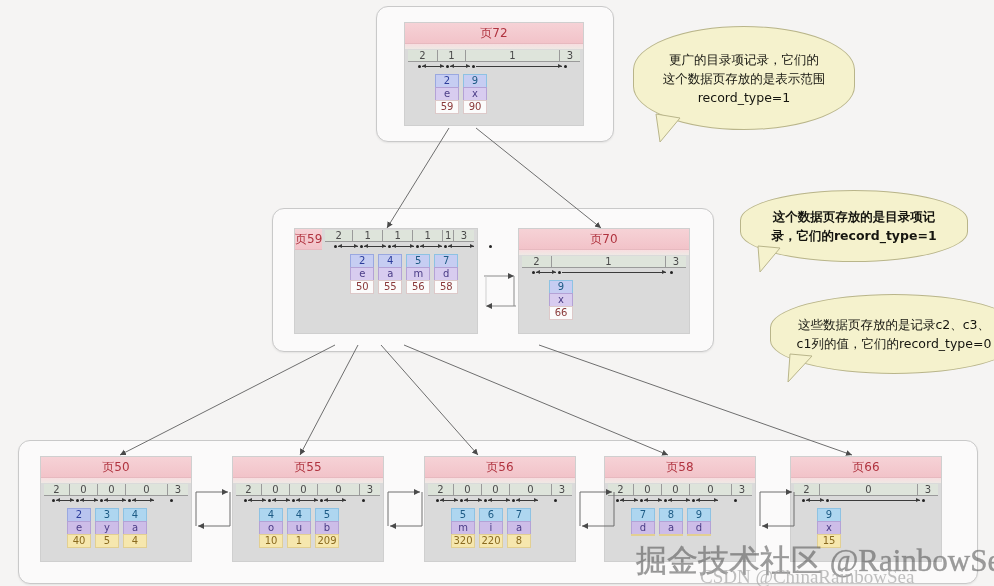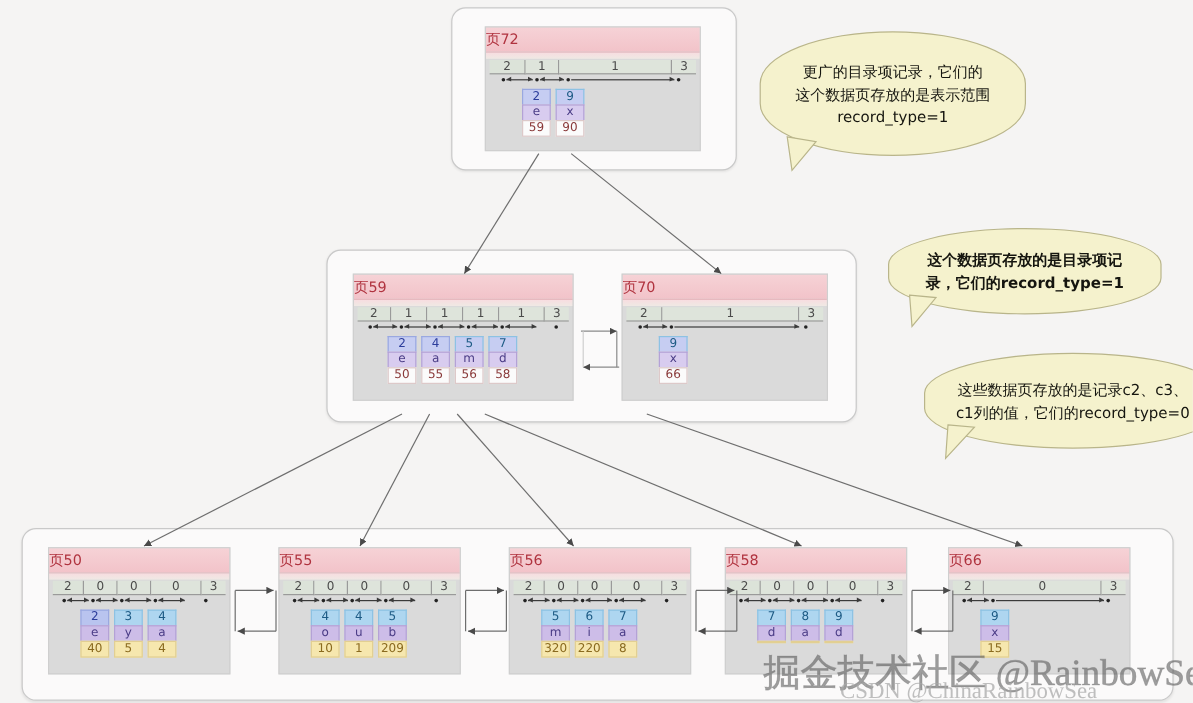--- a/index.html
+++ b/index.html
@@ -28,21 +28,21 @@
   .page{
     position:absolute;
     background:#dadada;
     border:1px solid #cfcfcf;
     box-sizing:border-box;
     z-index:3;
   }
   .page-title{
     background:linear-gradient(#f6d2d6,#f2c3c9);
     color:#b0333f;
-    text-align:left;
+    text-align:center;
     font-size:12px;
     line-height:20px;
     height:20px;
     border-bottom:1px solid #e7b9bf;
   }
   .page-sub{
     height:5px;
     background:linear-gradient(#f7dde0,#efe9e4);
   }
   .page-body{position:relative;flex:1;}
@@ -197,21 +197,21 @@
           <div class="c-a">9</div>
           <div class="c-b">x</div>
           <div class="c-c">90</div>
         </div>
       </div>
     </div>
   </div>
 
   <div class="group" style="left:272px;top:208px;width:440px;height:142px;"></div>
 
-  <div class="page" style="left:294px;top:228px;width:184px;height:106px;display:flex;flex-direction:column;">
+  <div class="page" style="left:294px;top:228px;width:184px;height:106px;display:flex;flex-direction:row;">
     <div class="page-title">页59</div>
     <div class="page-sub"></div>
     <div class="page-body">
       <div class="slots">
         <div class="slot first" style="width:28px">2</div>
         <div class="slot" style="width:30px">1</div>
         <div class="slot" style="width:30px">1</div>
         <div class="slot" style="width:30px">1</div>
         <div class="slot" style="flex:1">1</div>
         <div class="slot last" style="width:20px">3</div>

